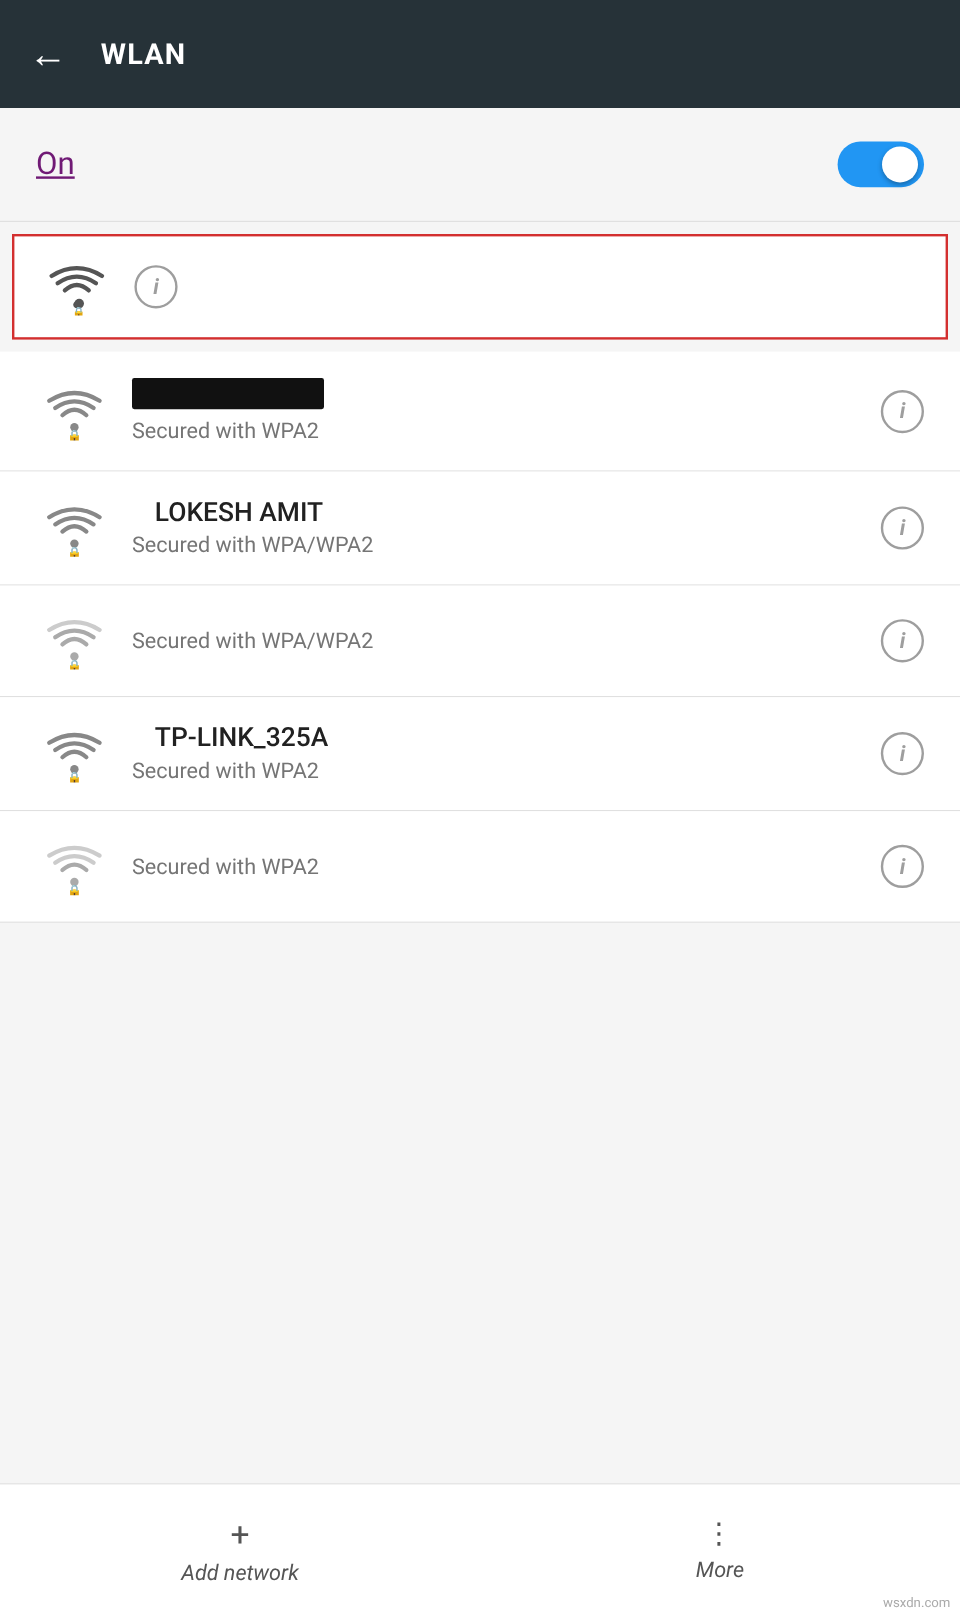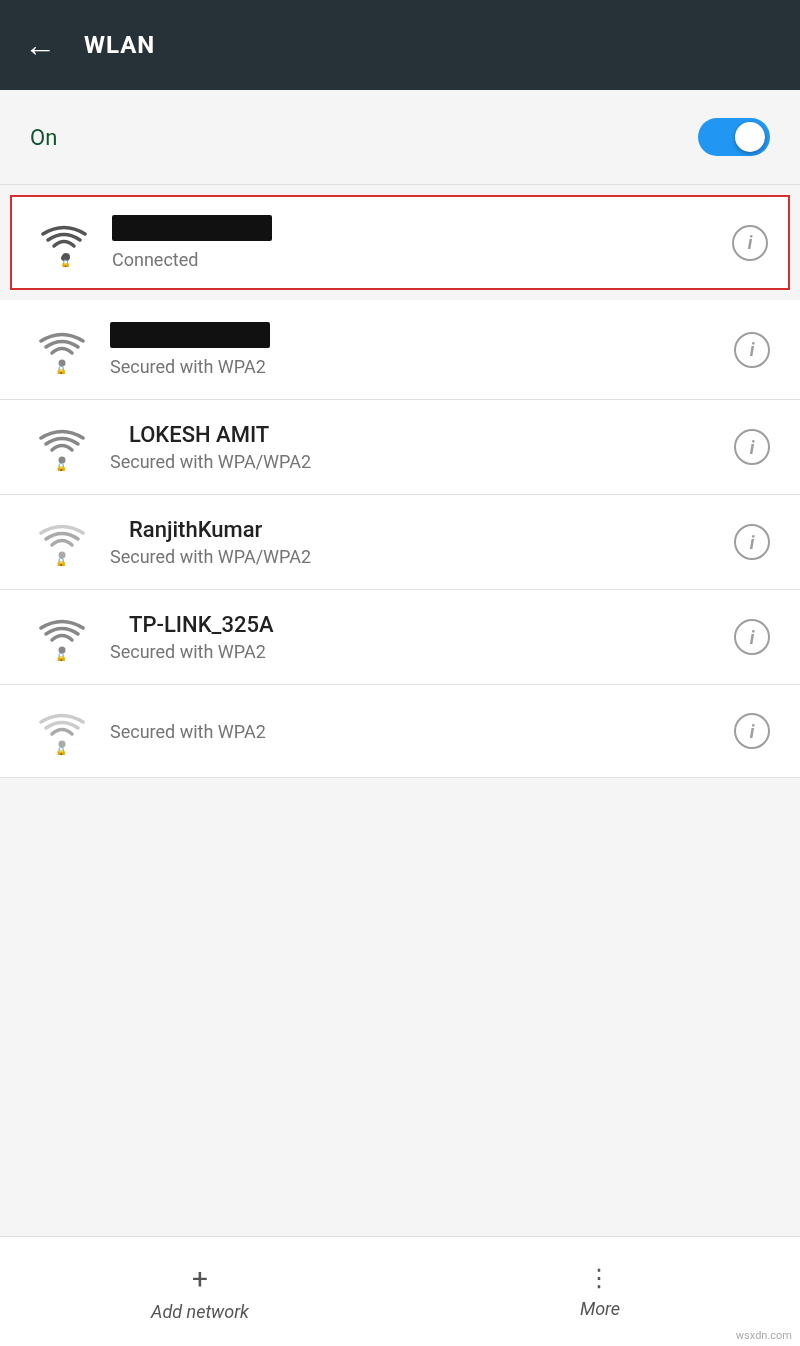--- a/index.html
+++ b/index.html
@@ -41,22 +41,23 @@
     .on-row {
       background: #f5f5f5;
       display: flex;
       align-items: center;
       justify-content: space-between;
       padding: 28px 30px;
       border-bottom: 1px solid #e0e0e0;
     }
 
     .on-label {
-      font-size: 22px;
-      color: #14532d;
+      font-size: 26px;
+      color: #701a75;
+      text-decoration: underline;
     }
 
     
     .toggle-switch {
       position: relative;
       width: 72px;
       height: 38px;
       cursor: pointer;
     }
 
@@ -226,24 +227,20 @@
     <div class="wifi-icon-container">
       <svg class="wifi-svg" viewBox="0 0 48 48" fill="none">
         <path d="M24 36 a3 3 0 1 0 0.001 0" fill="#555"></path>
         <path d="M14 27 Q24 18 34 27" stroke="#555" stroke-width="3.5" fill="none" stroke-linecap="round"></path>
         <path d="M8 21 Q24 10 40 21" stroke="#555" stroke-width="3.5" fill="none" stroke-linecap="round"></path>
         <path d="M3 15 Q24 2 45 15" stroke="#555" stroke-width="3.5" fill="none" stroke-linecap="round"></path>
         <circle cx="26" cy="38" r="4" fill="#555"></circle>
         <text x="26" y="48" font-size="9" fill="#555" text-anchor="middle">🔒</text>
       </svg>
     </div>
-    <div class="network-info">
-      <div class="network-name-redacted"></div>
-      <div class="network-status">Connected</div>
-    </div>
     <div class="info-icon">i</div>
   </div>
 
   <div class="network-item">
     <div class="wifi-icon-container">
       <svg class="wifi-svg" viewBox="0 0 48 48" fill="none">
         <circle cx="24" cy="37" r="3.5" fill="#888"></circle>
         <path d="M14 27 Q24 18 34 27" stroke="#888" stroke-width="3.5" fill="none" stroke-linecap="round"></path>
         <path d="M8 21 Q24 10 40 21" stroke="#888" stroke-width="3.5" fill="none" stroke-linecap="round"></path>
         <path d="M3 15 Q24 2 45 15" stroke="#888" stroke-width="3.5" fill="none" stroke-linecap="round"></path>
@@ -278,21 +275,20 @@
     <div class="wifi-icon-container">
       <svg class="wifi-svg" viewBox="0 0 48 48" fill="none">
         <circle cx="24" cy="37" r="3.5" fill="#aaa"></circle>
         <path d="M14 27 Q24 18 34 27" stroke="#aaa" stroke-width="3.5" fill="none" stroke-linecap="round"></path>
         <path d="M8 21 Q24 10 40 21" stroke="#aaa" stroke-width="3.5" fill="none" stroke-linecap="round"></path>
         <path d="M3 15 Q24 2 45 15" stroke="#ccc" stroke-width="3.5" fill="none" stroke-linecap="round"></path>
         <text x="24" y="48" font-size="10" fill="#aaa" text-anchor="middle">🔒</text>
       </svg>
     </div>
     <div class="network-info">
-      <div class="network-name">RanjithKumar</div>
       <div class="network-status">Secured with WPA/WPA2</div>
     </div>
     <div class="info-icon">i</div>
   </div>
 
   <div class="network-item">
     <div class="wifi-icon-container">
       <svg class="wifi-svg" viewBox="0 0 48 48" fill="none">
         <circle cx="24" cy="37" r="3.5" fill="#888"></circle>
         <path d="M14 27 Q24 18 34 27" stroke="#888" stroke-width="3.5" fill="none" stroke-linecap="round"></path>

